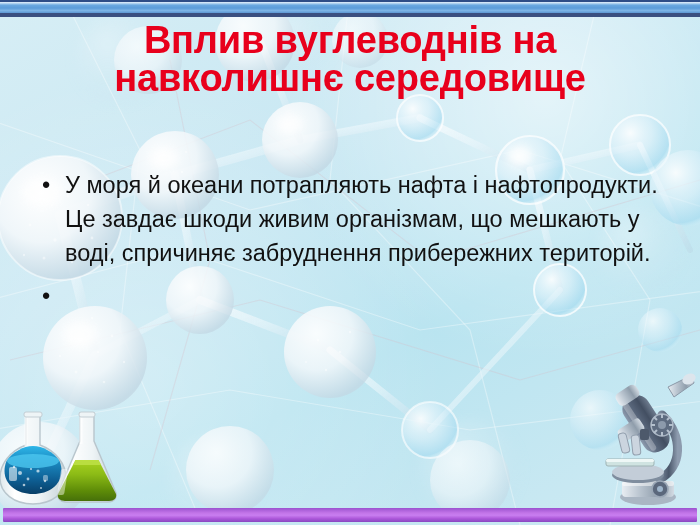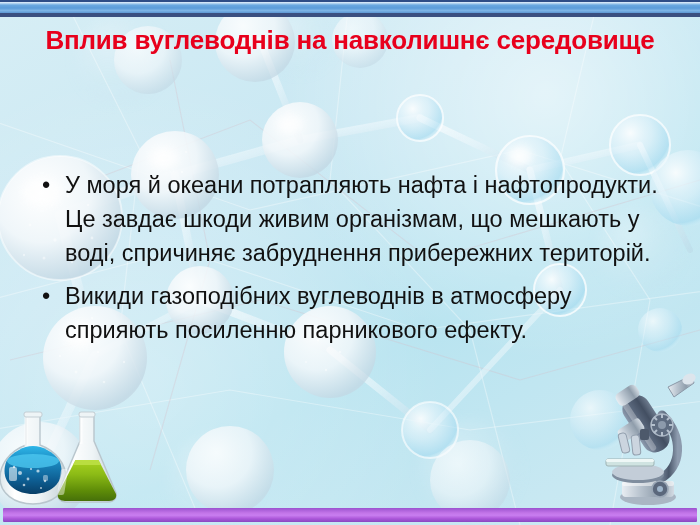--- a/index.html
+++ b/index.html
@@ -43,21 +43,21 @@
     position:absolute;left:3px;right:3px;top:3px;bottom:3px;
     background:linear-gradient(180deg,#9b52cf 0%,#c274e8 35%,#c97ef0 52%,#ad58da 75%,#8848c0 100%);
     border-radius:1px;
   }
 
   
   .title{
     position:absolute;left:28px;top:21px;width:644px;
     text-align:center;
     color:#e8001c;
-    font-size:26px;line-height:38px;
+    font-size:38px;line-height:38px;
     font-weight:bold;
     letter-spacing:-0.2px;
   }
 
   
   .body{
     position:absolute;left:34px;top:168px;width:636px;
   }
   .bullet{
     position:relative;
@@ -240,21 +240,20 @@
 
   <div class="title">Вплив вуглеводнів на навколишнє середовище</div>
 
   <div class="body">
     <p class="bullet">
       <span class="dot">•</span>
       <span>У моря й океани потрапляють нафта і нафтопродукти. Це завдає шкоди живим організмам, що мешкають у воді, спричиняє забруднення прибережних територій.</span>
     </p>
     <p class="bullet">
       <span class="dot">•</span>
-      <span> Викиди газоподібних вуглеводнів в атмосферу сприяють посиленню парникового ефекту.</span>
     </p>
   </div>
 
   <div class="flasks">
     <svg width="140" height="98" viewBox="0 0 140 98" xmlns="http://www.w3.org/2000/svg" aria-hidden="true">
       <defs>
         <linearGradient id="glassG" x1="0" y1="0" x2="1" y2="0">
           <stop offset="0%" stop-color="#dfe8ec"></stop>
           <stop offset="22%" stop-color="#ffffff"></stop>
           <stop offset="60%" stop-color="#eef4f6"></stop>

